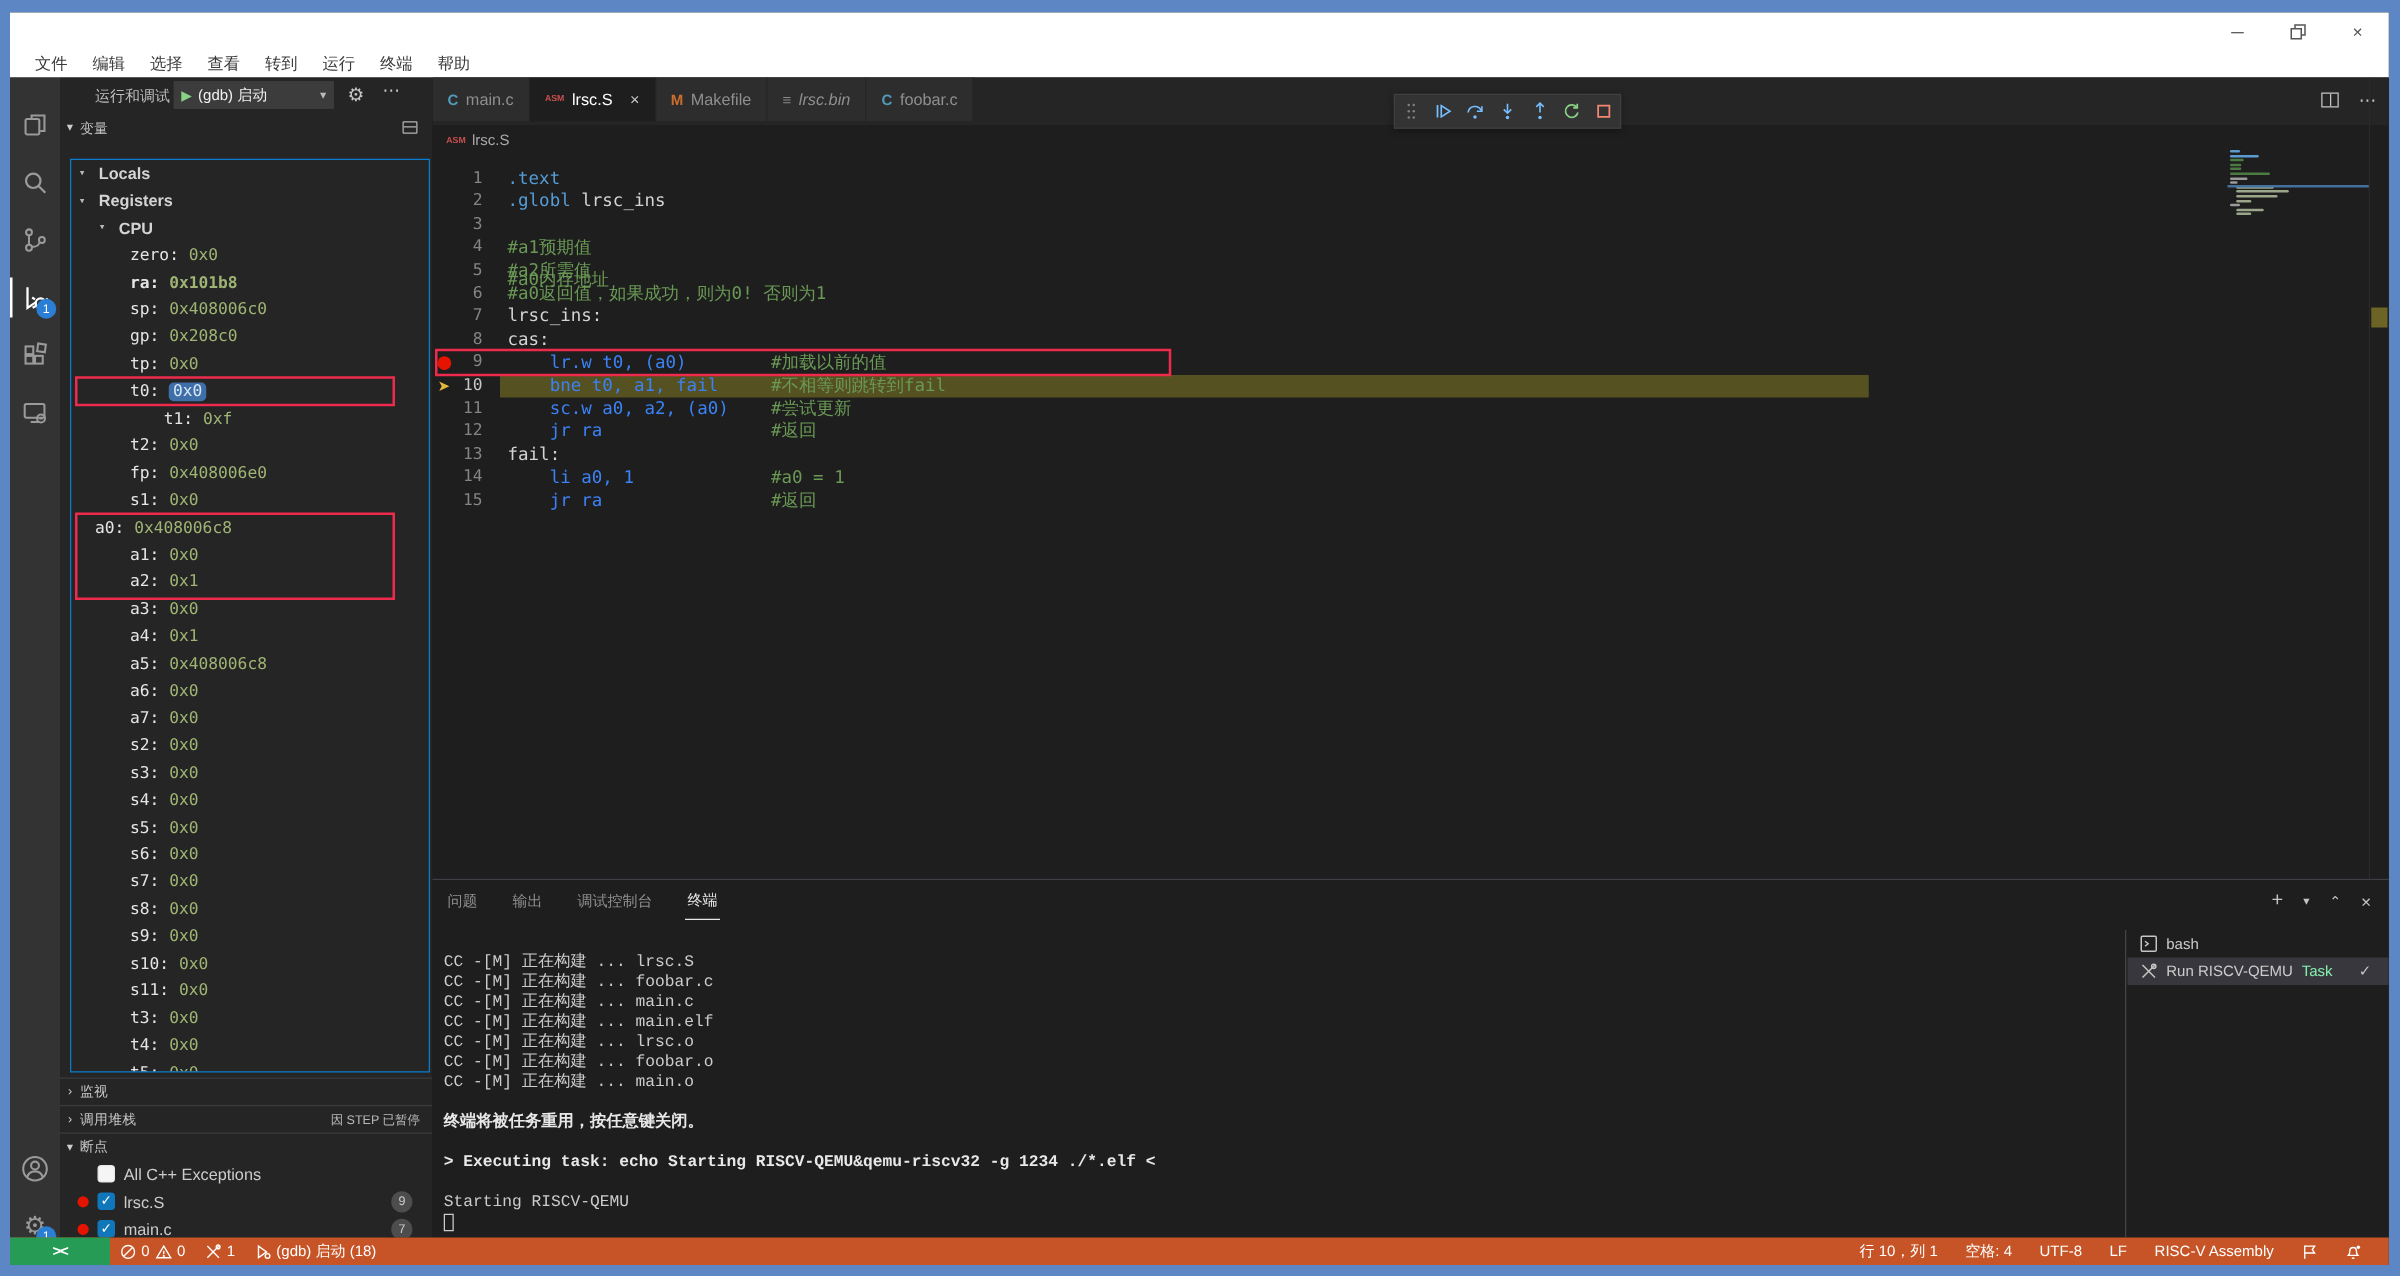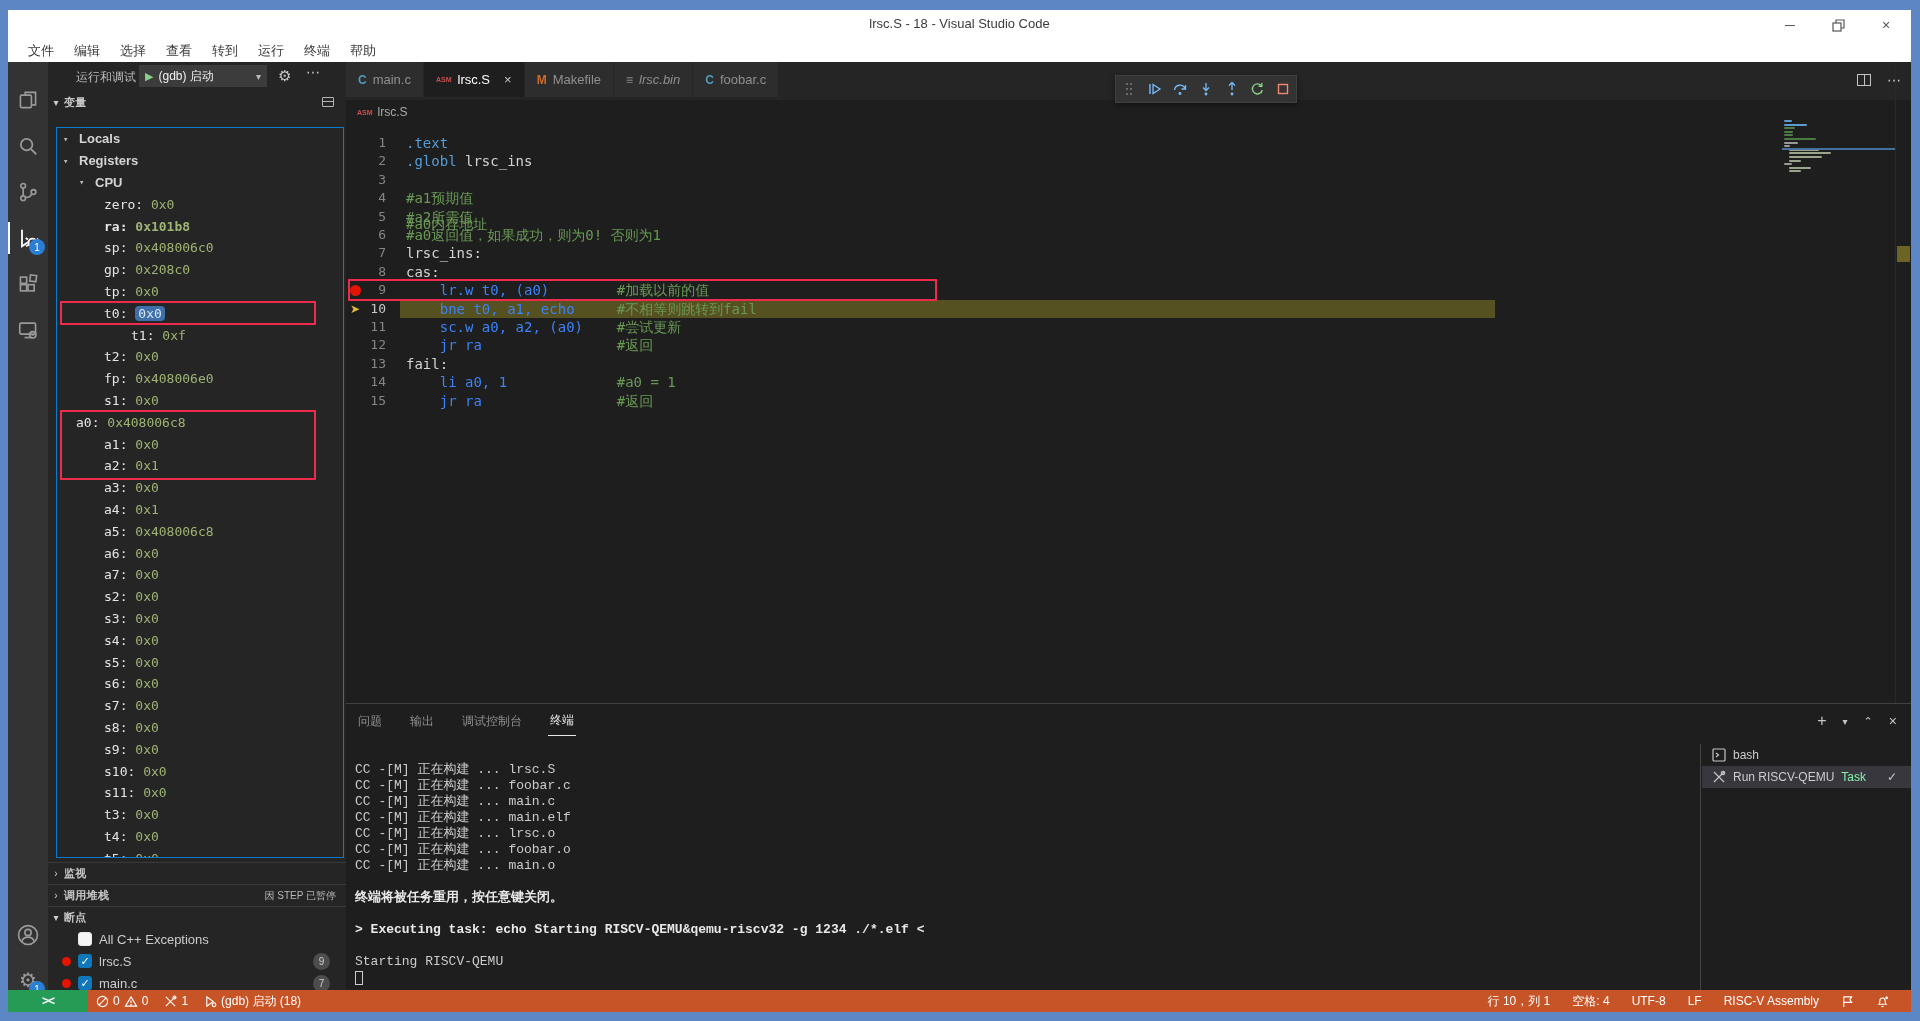--- a/index.html
+++ b/index.html
@@ -29,21 +29,21 @@
   .rd-label { position:absolute; left:28px; top:7px; font-size:12px; color:#bcbcbc; white-space:nowrap; }
   .launch-select { position:absolute; left:91px; top:3px; width:128px; height:22px; background:#3c3c3c; border:1px solid #3c3c3c; display:flex; align-items:center; padding:0 5px; }
   .launch-play { color:#89d185; font-size:11px; margin-right:5px; }
   .launch-name { color:#f0f0f0; font-size:12px; flex:1; white-space:nowrap; }
   .launch-chev { color:#bbbbbb; font-size:10px; }
   .gear-btn { position:absolute; left:230px; top:5px; font-size:15px; color:#c5c5c5; }
   .more-btn { position:absolute; left:258px; top:2px; font-size:14px; color:#c5c5c5; }
 
   .section-hdr { position:absolute; left:0; right:0; height:22px; display:flex; align-items:center; border-top:1px solid rgba(128,128,128,0.25); background:#252526; }
   .sec-chev { width:16px; text-align:center; font-size:10px; color:#cccccc; }
-  .sec-title { font-size:11px; font-weight:bold; color:#c5c5c5; letter-spacing:.3px;text-align:right; }
+  .sec-title { font-size:11px; font-weight:normal; color:#c5c5c5; letter-spacing:.3px;text-align:right; }
   .sec-badge { margin-left:auto; margin-right:10px; font-size:10px; color:#b8b8b8; }
   .vars-hdr { top:28px; height:24px; border-top:none; }
   .panel-sq-icon { margin-left:auto; margin-right:12px; width:12px; height:10px; border:1px solid #b5b5b5; border-radius:1px; position:relative; }
   .panel-sq-icon:after { content:""; position:absolute; left:0; right:0; top:3px; height:1px; background:#b5b5b5; }
 
   .vars-box { position:absolute; left:8px; top:65px; width:288px; height:731px; border:1px solid #0a7cce; overflow:hidden; }
   .tree-row { position:relative; height:21.8px; display:flex; align-items:center; font-family:"DejaVu Sans Mono",monospace; font-size:13px; white-space:nowrap; }
   .tree-row .chev { position:absolute; font-size:9px; color:#bbbbbb; }
   .tree-label { font-weight:bold; color:#d4d4d4; font-family:"Liberation Sans",sans-serif; }
   .reg-name { color:#e5e5e5; }
@@ -119,21 +119,20 @@
   .sb-right { margin-left:auto; display:flex; align-items:center; gap:6px; padding-right:14px; }
   svg.icon { display:block; }
 </style>
 </head>
 <body>
 
 <div class="desktop">
   <div class="window">
 
     <div class="titlebar">
-      <div class="title-text">lrsc.S - 18 - Visual Studio Code</div>
       <div class="win-controls">
         <div class="win-btn">─</div>
         <div class="win-btn">
           <svg class="icon" width="13" height="13" viewBox="0 0 13 13">
               <rect x="1" y="4" width="8" height="8" fill="none" stroke="#555" stroke-width="1.2"></rect>
               <path d="M4 4 V1 h8 v8 h-3" fill="none" stroke="#555" stroke-width="1.2"></path>
             </svg>
         </div>
         <div class="win-btn">×</div>
       </div>
@@ -486,21 +485,21 @@
           <div class="glyph" style="top: 219.2px;">
             <span class="bkpt"></span>
           </div>
           <div class="code-line" style="top: 219.2px;"><span class="instr">    lr.w t0, (a0)</span><span class="plain">        </span><span class="comment">#加载以前的值</span></div>
           <div class="line9-box" style="top: 217.2px;"></div>
           <div class="cur-line-bg" style="top: 237.6px;"></div>
           <div class="ln cur" style="top: 237.6px;">10</div>
           <div class="glyph" style="top: 237.6px;">
             <span class="cur-arrow">➤</span>
           </div>
-          <div class="code-line" style="top: 237.6px;"><span class="instr">    bne t0, a1, echo</span><span class="plain">     </span><span class="comment">#不相等则跳转到fail</span></div>
+          <div class="code-line" style="top: 237.6px;"><span class="instr">    bne t0, a1, fail</span><span class="plain">     </span><span class="comment">#不相等则跳转到fail</span></div>
           <div class="ln" style="top: 256px;">11</div>
           <div class="glyph" style="top: 256px;"></div>
           <div class="code-line" style="top: 256px;"><span class="instr">    sc.w a0, a2, (a0)</span><span class="plain">    </span><span class="comment">#尝试更新</span></div>
           <div class="ln" style="top: 274.4px;">12</div>
           <div class="glyph" style="top: 274.4px;"></div>
           <div class="code-line" style="top: 274.4px;"><span class="instr">    jr ra</span><span class="plain">                </span><span class="comment">#返回</span></div>
           <div class="ln" style="top: 292.8px;">13</div>
           <div class="glyph" style="top: 292.8px;"></div>
           <div class="code-line" style="top: 292.8px;"><span class="plain">fail:</span></div>
           <div class="ln" style="top: 311.2px;">14</div>

